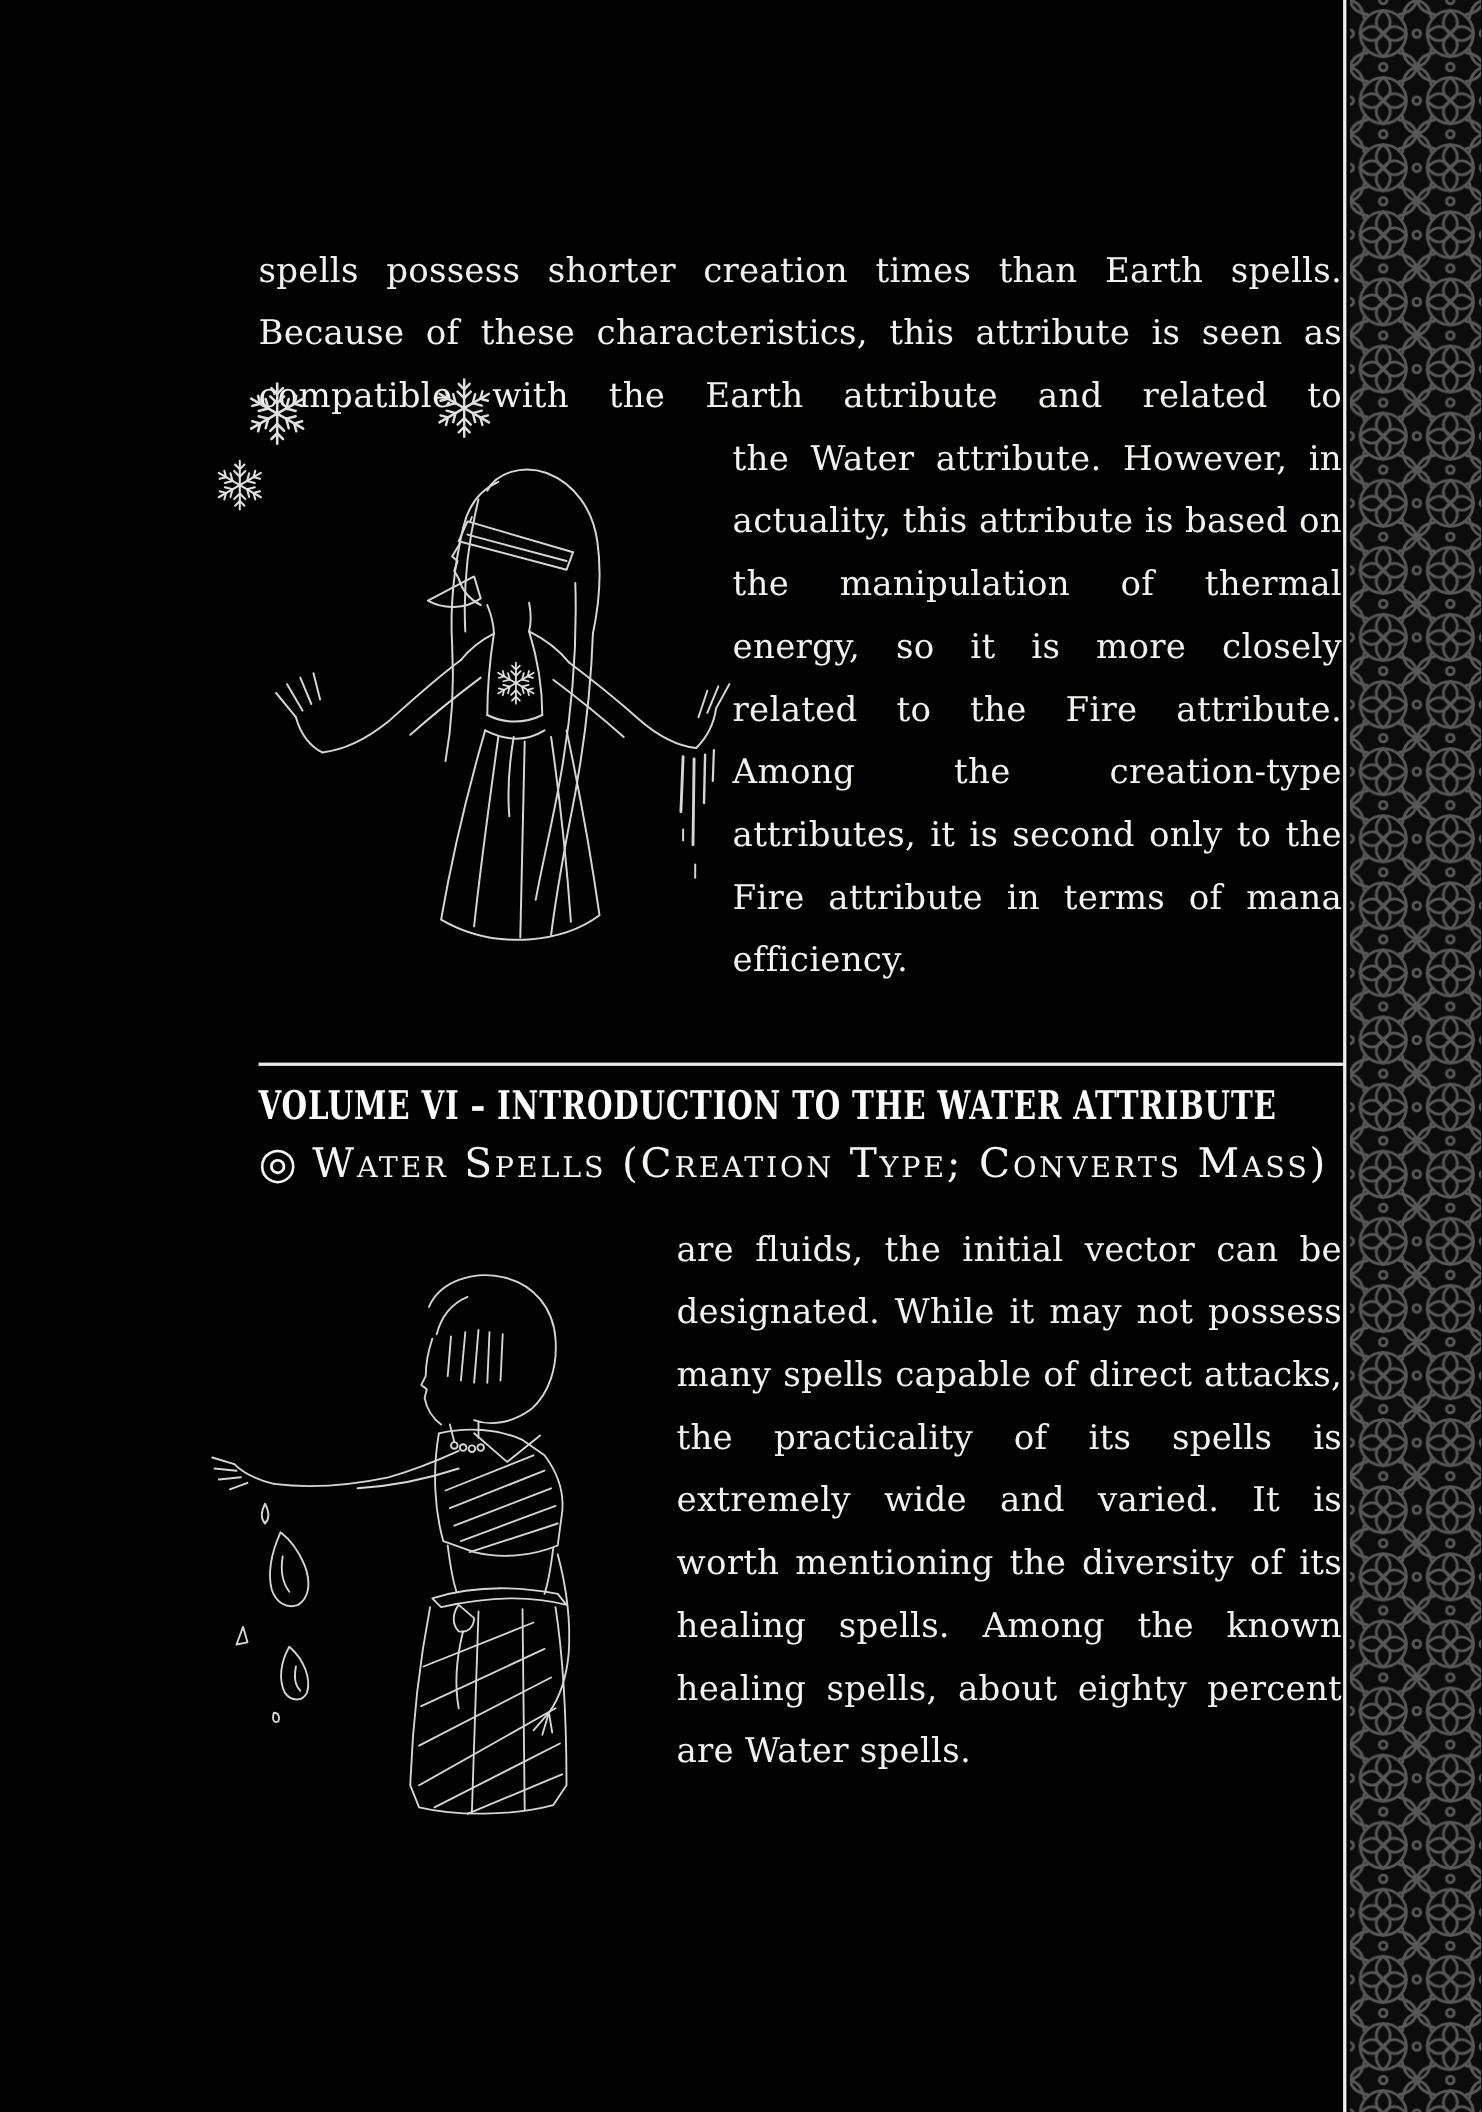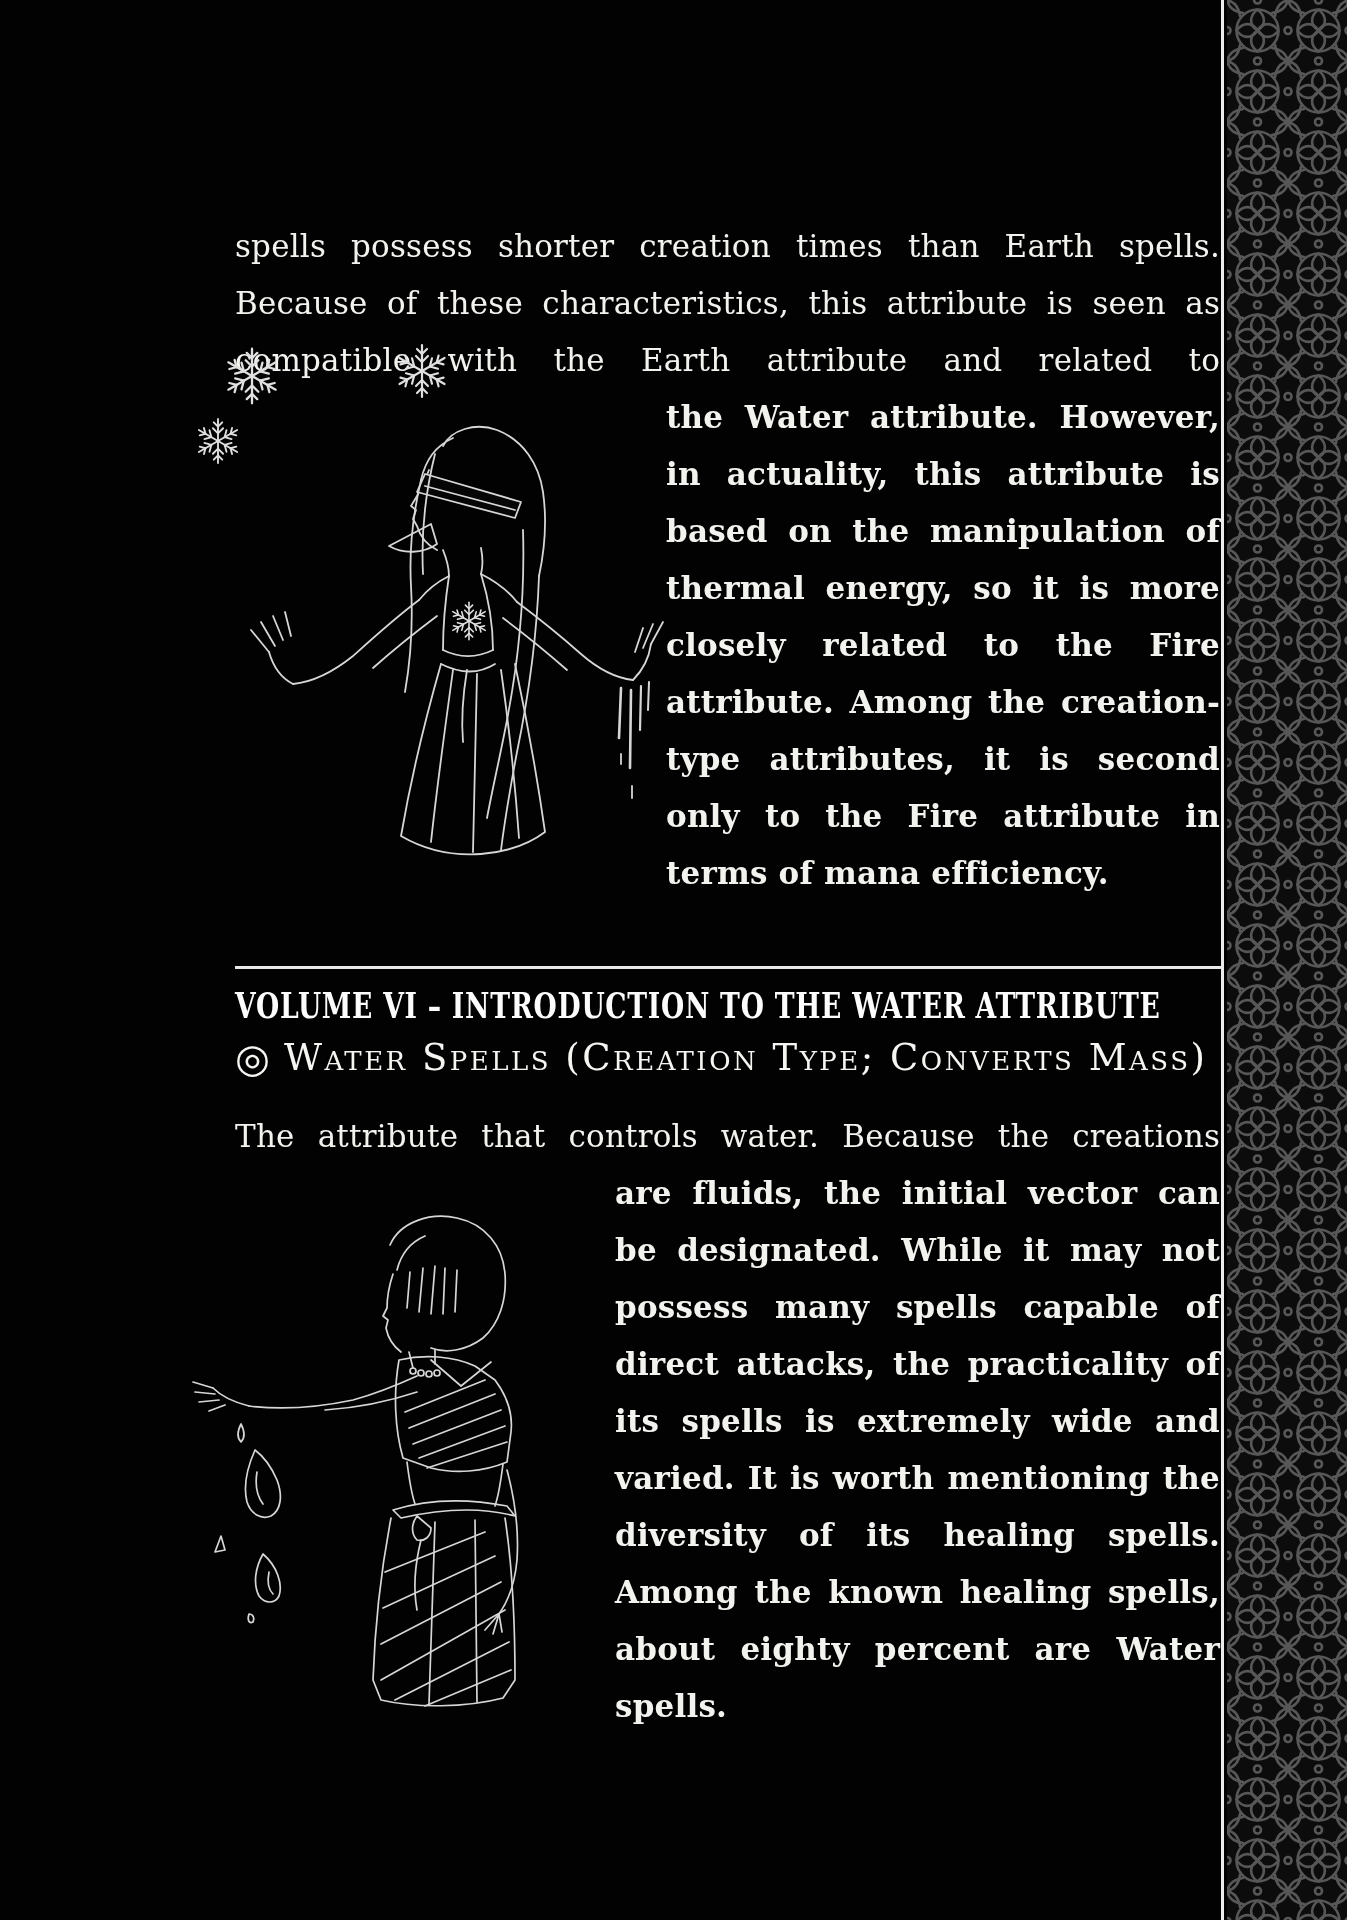--- a/index.html
+++ b/index.html
@@ -10,21 +10,21 @@
   .body-text{font-size:31px;line-height:57px;text-align:justify;letter-spacing:.2px;margin:0;}
   .lead{text-align-last:justify;}
   #block1{position:absolute;left:235px;top:218px;width:985px;}
   #block2{position:absolute;left:235px;top:1108px;width:985px;}
   .row{display:flex;align-items:flex-start;}
   .illus-box{flex:none;position:relative;}
   .illus-box-1{width:431px;height:560px;}
   .illus-box-1 svg{position:absolute;left:-50px;top:-55px;}
   .illus-box-2{width:380px;height:500px;}
   .illus-box-2 svg{position:absolute;left:-50px;top:45px;}
-  .wrapped{flex:1;font-weight:bold;}
+  .wrapped{flex:1;}
   .divider{position:absolute;left:235px;top:966px;width:987px;height:3px;background:#e9e9e9;}
   .volume-heading{
     position:absolute;left:235px;top:986px;margin:0;
     font-family:"DejaVu Serif",serif;font-weight:bold;font-size:36px;line-height:1.1;
     letter-spacing:1px;color:#fcfcfc;white-space:nowrap;
     transform:scaleX(0.74);transform-origin:0 50%;
   }
   .subheading{
     position:absolute;left:235px;top:1036px;display:flex;align-items:center;gap:14px;
     font-size:37px;color:#f5f5f2;white-space:nowrap;
@@ -132,21 +132,20 @@
   <div class="divider"></div>
 
   <h1 class="volume-heading">VOLUME VI – INTRODUCTION TO THE WATER ATTRIBUTE</h1>
 
   <div class="subheading">
     <span class="bullseye">◎</span>
     <span class="caps">Water Spells (Creation Type; Converts Mass)</span>
   </div>
 
   <div id="block2">
-    <p class="body-text lead">The attribute that controls water. Because the creations</p>
     <div class="row">
       <div class="illus-box illus-box-2">
 
         <svg width="400" height="500" viewBox="0 0 400 500">
           <g stroke="#d6d6d6" stroke-width="1.7" fill="none" stroke-linecap="round" stroke-linejoin="round">
 
             <path d="M205 35 C215 12 245 2 272 8 C300 14 318 36 320 64 C322 90 314 114 298 128 C282 140 262 144 246 138"></path>
             <path d="M212 60 C216 44 226 32 240 26"></path>
             <path d="M222 98 L225 62"></path>
               <path d="M234 102 L238 58"></path>

